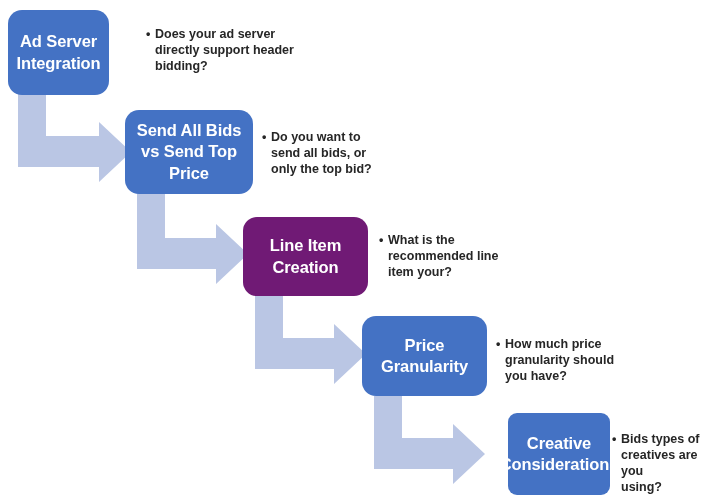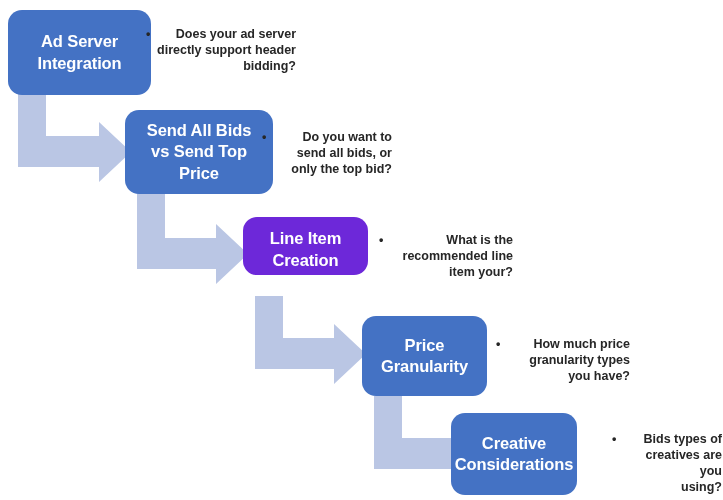--- a/index.html
+++ b/index.html
@@ -70,21 +70,20 @@
   .note-bullet {
     flex: 0 0 auto;
     width: 9px;
     font-size: 12.5px;
     line-height: 1.28;
     text-align: left;
   }
   .note-text {
     flex: 1 1 auto;
     white-space: pre-line;
-    text-align: right;
   }
 </style>
 </head>
 <body>
 
 <div id="flow-canvas">
 
   <svg class="arrows-layer" viewBox="0 0 723 500" width="723" height="500" xmlns="http://www.w3.org/2000/svg">
 
     <path fill="#BAC6E4" d="M 18 94
@@ -125,42 +124,42 @@
              L 402 438
              L 453 438
              L 453 424
              L 485 454
              L 453 484
              L 453 469
              L 374 469
              Z"></path>
   </svg>
 
-  <div class="stage" style="left:8px; top:10px; width:143px; height:85px; background:#4472C4;justify-content:center;">
+  <div class="stage" style="left:8px; top:10px; width:101px; height:85px; background:#4472C4;justify-content:center;">
     <span class="stage-label">Ad Server
 Integration</span>
   </div>
 
-  <div class="stage" style="left:125px; top:110px; width:148px; height:84px; background:#4472C4;">
+  <div class="stage" style="left:125px; top:110px; width:128px; height:84px; background:#4472C4;">
     <span class="stage-label">Send All Bids
 vs Send Top
 Price</span>
   </div>
 
-  <div class="stage" style="left:243px; top:217px; width:125px; height:58px; background:#6d28d9;align-items:flex-end;">
+  <div class="stage" style="left:243px; top:217px; width:125px; height:79px; background:#701a75;">
     <span class="stage-label">Line Item
 Creation</span>
   </div>
 
   <div class="stage" style="left:362px; top:316px; width:125px; height:80px; background:#4472C4;">
     <span class="stage-label">Price
 Granularity</span>
   </div>
 
-  <div class="stage" style="left:451px; top:413px; width:126px; height:82px; background:#4472C4;">
+  <div class="stage" style="left:508px; top:413px; width:102px; height:82px; background:#4472C4;border-radius:9px;">
     <span class="stage-label">Creative
 Considerations</span>
   </div>
 
   <div class="note" style="left:146px; top:26px; width:150px;">
     <div class="note-row">
       <span class="note-bullet">•</span>
       <span class="note-text">Does your ad server
 directly support header
 bidding?</span>
@@ -182,21 +181,21 @@
       <span class="note-text">What is the
 recommended line
 item your?</span>
     </div>
   </div>
 
   <div class="note" style="left:496px; top:336px; width:134px;">
     <div class="note-row">
       <span class="note-bullet">•</span>
       <span class="note-text">How much price
-granularity types
+granularity should
 you have?</span>
     </div>
   </div>
 
   <div class="note" style="left:612px; top:431px; width:110px;">
     <div class="note-row">
       <span class="note-bullet">•</span>
       <span class="note-text">Bids types of
 creatives are you
 using?</span>

